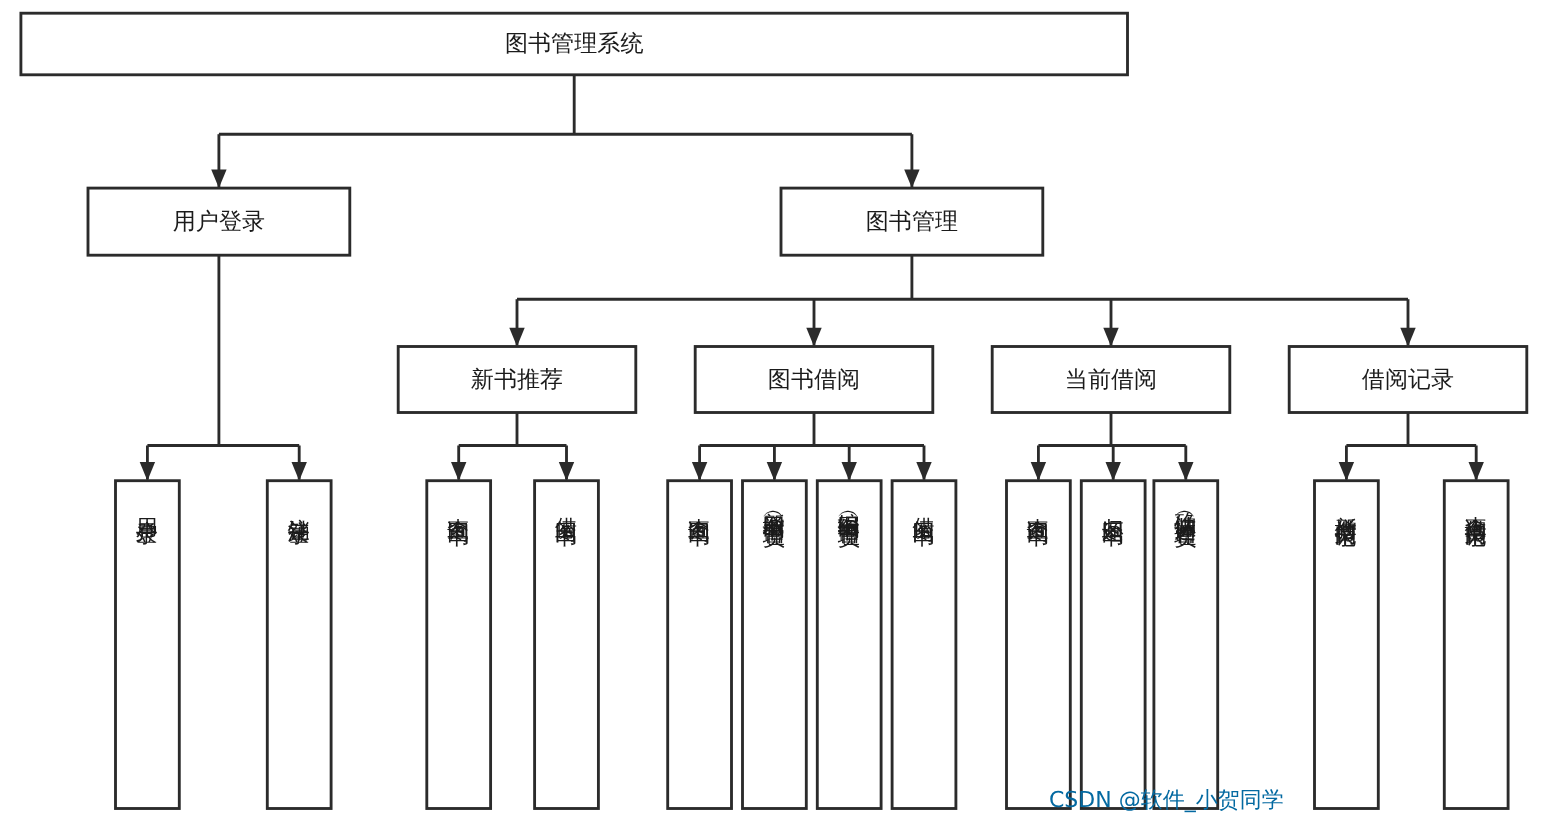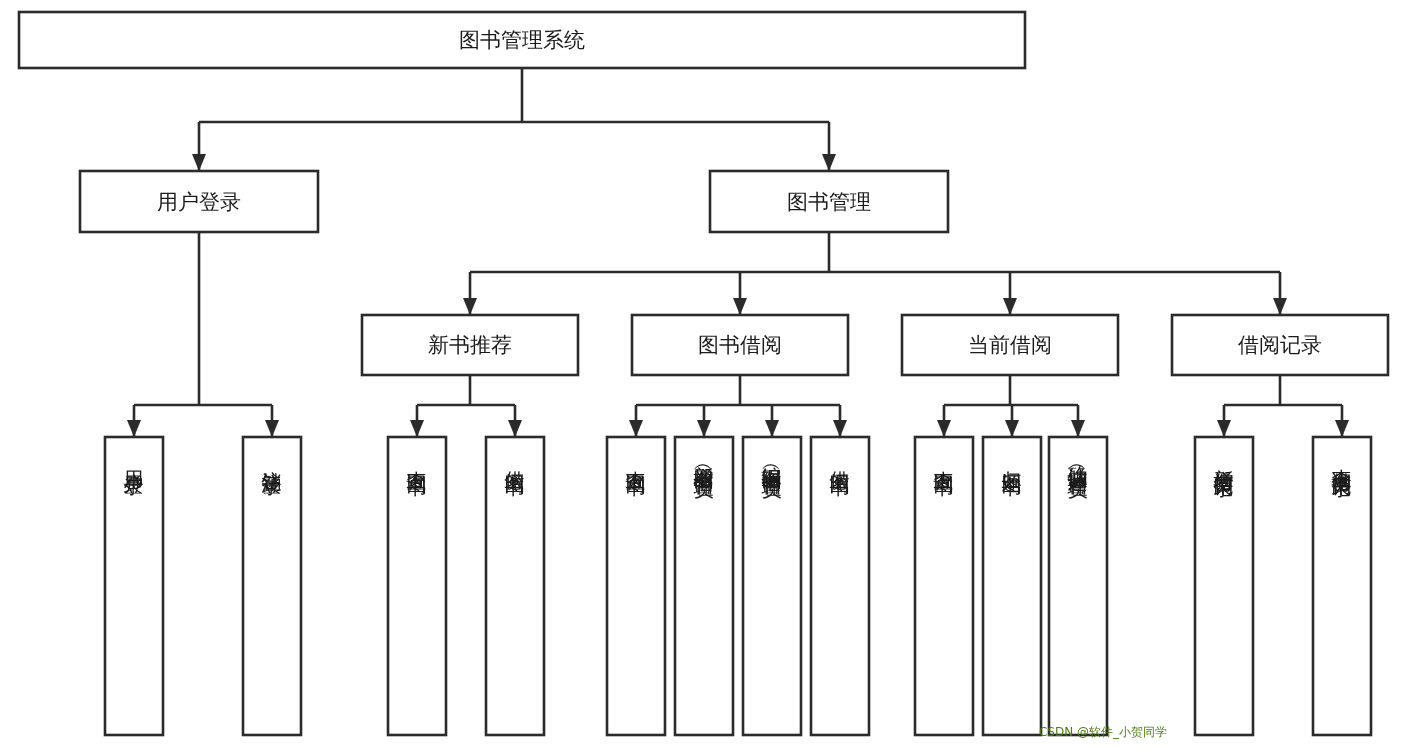--- a/index.html
+++ b/index.html
@@ -56,22 +56,22 @@
     fill: #1b1b1b;
     text-anchor: middle;
     writing-mode: vertical-rl;
     letter-spacing: 2px;
   }
   .watermark {
     position: absolute;
     right: 8px;
     bottom: 6px;
     font-family: "DejaVu Sans", "Liberation Sans", sans-serif;
-    font-size: 12px;
-    color: #4d7c0f;
+    font-size: 20px;
+    color: #0369a1;
     white-space: nowrap;
     user-select: none;
     pointer-events: none;
   }
 </style>
 </head>
 <body>
 
 <div id="diagram-root">
 

